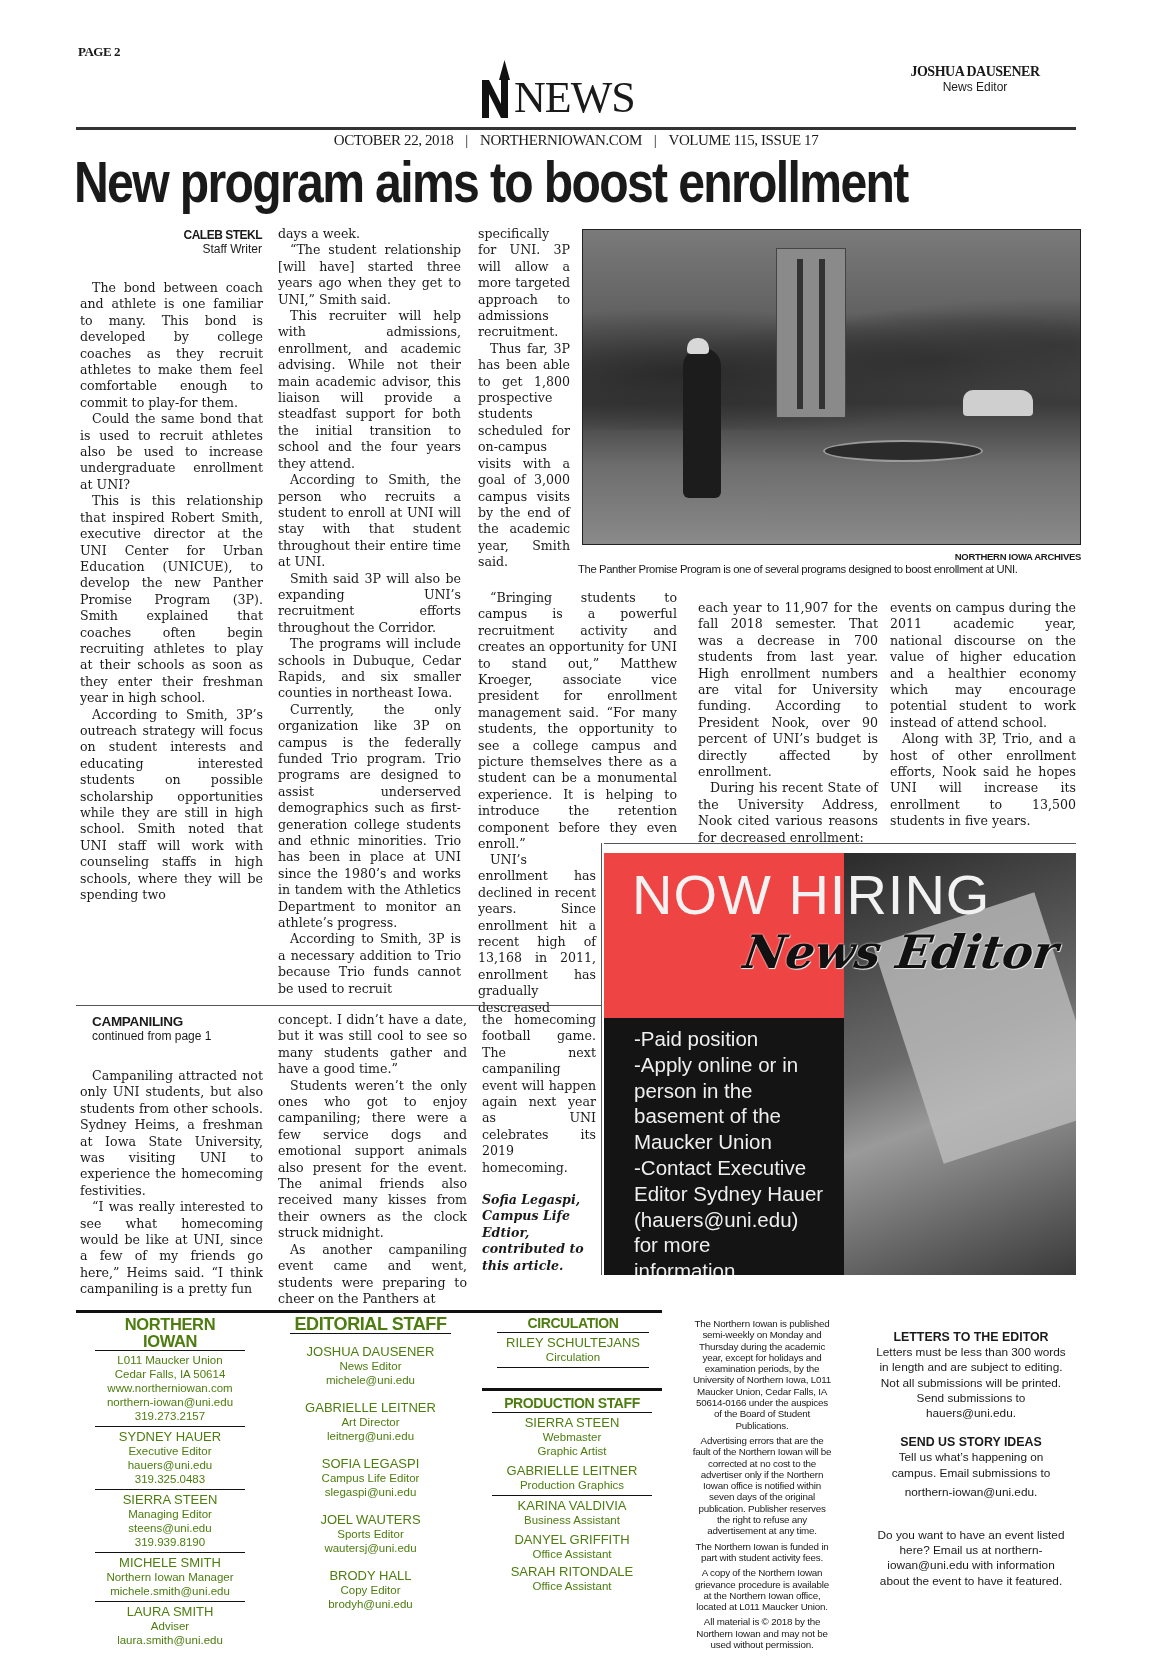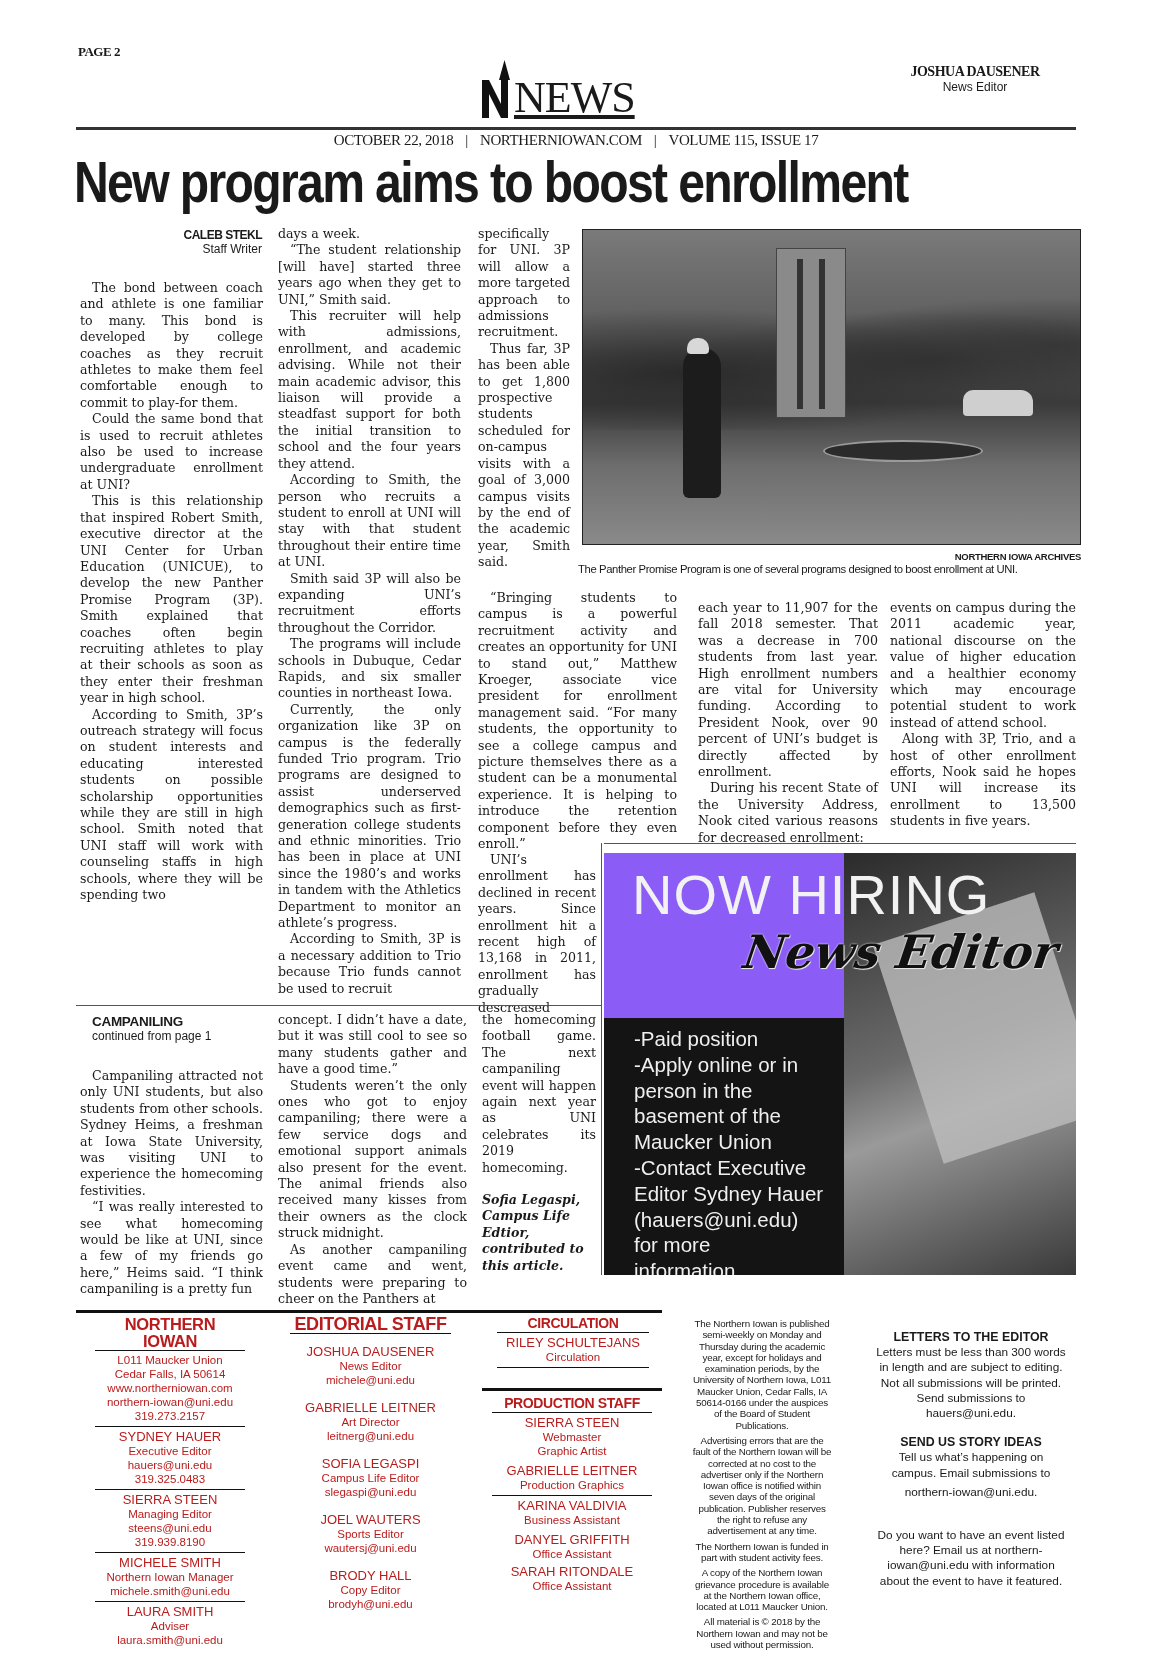--- a/index.html
+++ b/index.html
@@ -2,21 +2,21 @@
 <html><head>
 <meta charset="utf-8">
 <style>
 *{box-sizing:border-box;margin:0;padding:0;}
 html,body{width:1150px;height:1678px;background:#fff;overflow:hidden;}
 body{position:relative;font-family:"DejaVu Serif",serif;color:#1a1a1a;}
 .abs{position:absolute;}
 .page-label{left:78px;top:44px;font-family:"Liberation Serif",serif;font-size:13px;font-weight:bold;letter-spacing:-0.5px;}
 .logo{left:482px;top:46px;width:190px;height:72px;}
 .logo-n{position:absolute;left:0;top:14px;width:28px;height:58px;}
-.logo-word{position:absolute;left:32px;top:32px;font-family:"Liberation Serif",serif;font-size:44px;line-height:40px;letter-spacing:-1px;text-decoration:underline;}
+.logo-word{position:absolute;left:32px;top:32px;font-family:"Liberation Serif",serif;font-size:44px;line-height:40px;letter-spacing:-1px;}
 .editor-box{left:905px;top:64px;width:140px;text-align:center;}
 .editor-name{font-family:"Liberation Serif",serif;font-weight:bold;font-size:14px;letter-spacing:-0.5px;}
 .editor-role{font-family:"Liberation Sans",sans-serif;font-size:12px;}
 .masthead-rule{left:76px;top:127px;width:1000px;height:3px;background:#333;}
 .dateline{left:76px;top:132px;width:1000px;text-align:center;font-family:"Liberation Serif",serif;font-size:15px;letter-spacing:-0.4px;}
 .dateline span.sep{margin:0 12px;}
 .headline{left:74px;top:148px;width:1010px;font-family:"Liberation Sans",sans-serif;font-weight:bold;font-size:58px;line-height:68px;letter-spacing:-2px;transform:scaleX(0.83);transform-origin:left top;white-space:nowrap;}
 .byline{left:150px;top:228px;width:112px;text-align:right;}
 .byline .n{font-family:"Liberation Sans",sans-serif;font-weight:bold;font-size:12px;letter-spacing:-0.5px;}
 .byline .r{font-family:"Liberation Sans",sans-serif;font-size:12px;}
@@ -29,31 +29,31 @@
 .photo .bld{position:absolute;left:193px;top:18px;width:70px;height:170px;background:#8a8a8a;border:1px solid #444;}
 .photo .bld::before{content:"";position:absolute;left:20px;top:10px;width:6px;height:150px;background:#333;}
 .photo .bld::after{content:"";position:absolute;left:42px;top:10px;width:6px;height:150px;background:#333;}
 .photo .trees{position:absolute;left:0;top:60px;width:499px;height:140px;background:radial-gradient(ellipse at 20% 60%,#2a2a2a 0%,transparent 55%),radial-gradient(ellipse at 70% 50%,#333 0%,transparent 50%),radial-gradient(ellipse at 95% 40%,#3a3a3a 0%,transparent 40%);}
 .photo .walker{position:absolute;left:100px;top:118px;width:38px;height:150px;background:#1c1c1c;border-radius:18px 18px 6px 6px;}
 .photo .cap{position:absolute;left:104px;top:108px;width:22px;height:16px;background:#d8d8d8;border-radius:10px 10px 4px 4px;}
 .photo .planter{position:absolute;left:240px;top:210px;width:160px;height:22px;border-radius:50%;background:#2b2b2b;border:2px solid #9a9a9a;}
 .photo .car{position:absolute;left:380px;top:160px;width:70px;height:26px;background:#cfcfcf;border-radius:10px 12px 4px 4px;}
 .credit{left:582px;top:551px;width:499px;text-align:right;font-family:"Liberation Sans",sans-serif;font-weight:bold;font-size:9.5px;letter-spacing:-0.3px;}
 .caption{left:578px;top:563px;width:505px;font-family:"Liberation Sans",sans-serif;font-size:11.3px;letter-spacing:-0.4px;white-space:nowrap;}
-.ad{left:604px;top:853px;width:472px;height:422px;background:#8b5cf6;overflow:hidden;}
+.ad{left:604px;top:853px;width:472px;height:422px;background:#ef4444;overflow:hidden;}
 .ad .bg{position:absolute;left:240px;top:0;width:232px;height:422px;background:linear-gradient(160deg,#2b2b2b 0%,#6b6b6b 45%,#9a9a9a 60%,#3a3a3a 100%);}
 .ad .paper{position:absolute;left:300px;top:60px;width:170px;height:230px;background:#bdbdbd;transform:rotate(-18deg);opacity:.8;}
 .ad .hiring{position:absolute;left:28px;top:10px;font-family:"Liberation Sans",sans-serif;font-size:56px;color:#f2f2f2;letter-spacing:1px;line-height:64px;white-space:nowrap;}
 .ad .script{position:absolute;left:140px;top:72px;font-family:"DejaVu Serif",serif;font-style:italic;font-weight:bold;font-size:46px;color:#111;text-shadow:0 0 2px #fff,1px 1px 0 #ddd;white-space:nowrap;transform:skewX(-8deg);}
 .ad .panel{position:absolute;left:0;top:165px;width:240px;height:257px;background:#141414;}
 .ad .list{position:absolute;left:30px;top:173px;font-family:"Liberation Sans",sans-serif;font-size:20.5px;line-height:25.8px;color:#efefef;white-space:nowrap;}
 .sec-head{font-family:"Liberation Sans",sans-serif;font-weight:bold;font-size:13.5px;letter-spacing:-0.3px;}
 .sec-sub{font-family:"Liberation Sans",sans-serif;font-size:12px;}
 .thickrule{height:3px;background:#111;}
-.info{font-family:"Liberation Sans",sans-serif;text-align:center;color:#b91c1c;}
+.info{font-family:"Liberation Sans",sans-serif;text-align:center;color:#4d7c0f;}
 .info .title{font-weight:bold;font-size:16px;letter-spacing:-0.4px;border-bottom:1.5px solid #111;display:inline-block;padding:0 4px;line-height:17px;}
 .info .nm{font-size:13px;line-height:15px;}
 .info .rl{font-size:11.5px;line-height:14px;}
 .info .blk{padding:2px 0 3px;}
 .info .ruled{border-bottom:1.5px solid #111;}
 .disc{font-family:"Liberation Sans",sans-serif;font-size:9.8px;line-height:11.3px;text-align:center;letter-spacing:-0.2px;}
 .disc p{margin-bottom:4px;}
 .letters{font-family:"Liberation Sans",sans-serif;text-align:center;font-size:11.8px;line-height:15.2px;}
 .letters .h{font-weight:bold;font-size:12.4px;}
 </style>

